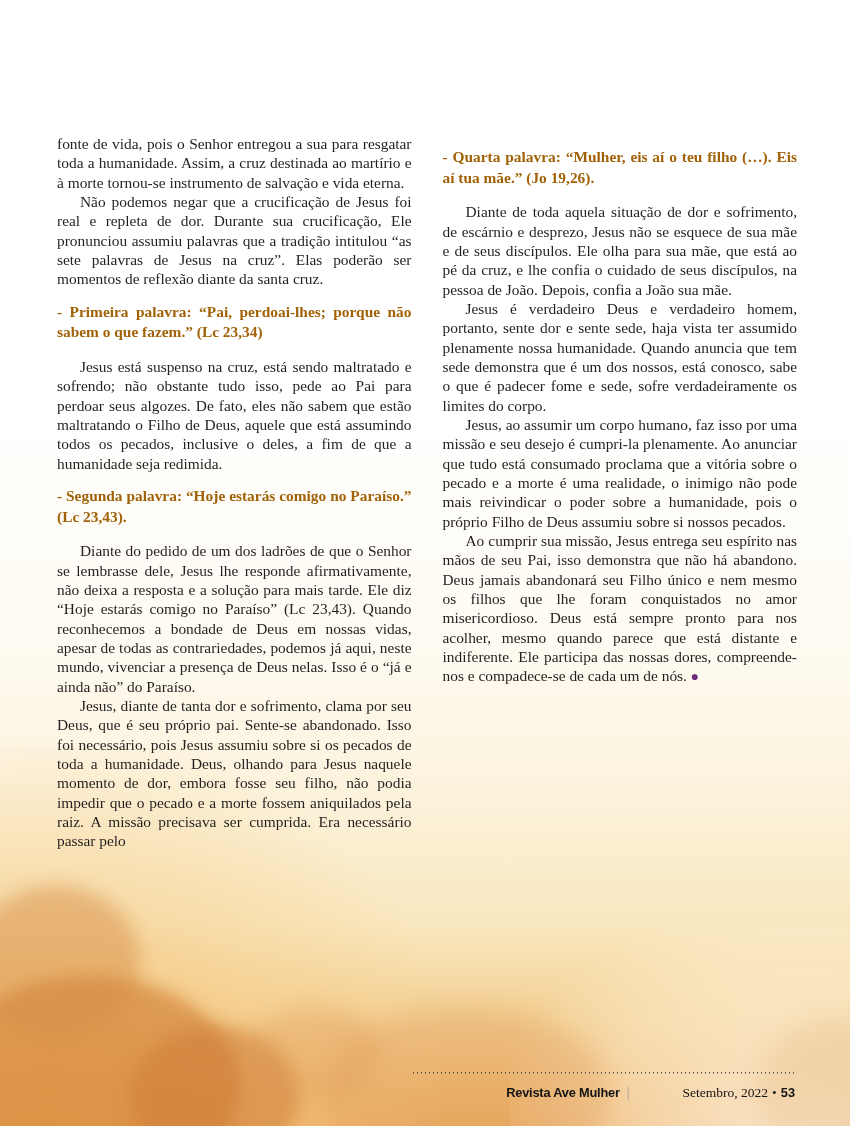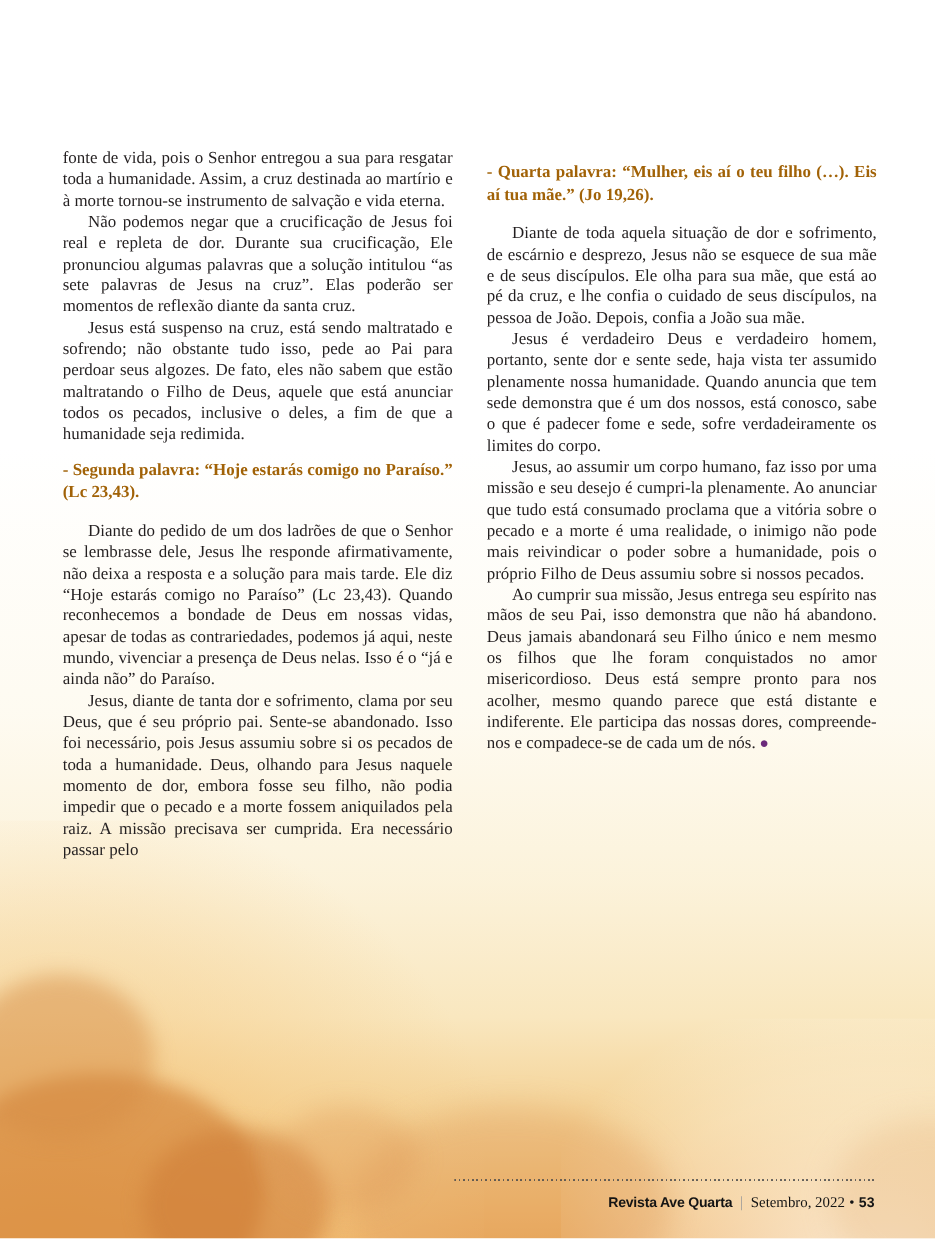--- a/index.html
+++ b/index.html
@@ -70,21 +70,21 @@
     height:2px;
     background-image:repeating-linear-gradient(to right,#4c4c4c 0 1.5px,transparent 1.5px 4px);
     background-size:100% 1.5px;background-repeat:no-repeat;background-position:top left;
   }
   .footer-text{
     margin-top:11px;text-align:right;font-size:13.5px;color:#141414;
     white-space:nowrap;
   }
   .mag-name{font-family:"Liberation Sans", sans-serif;font-weight:bold;font-size:12.8px;letter-spacing:-0.2px;}
   .sep{color:#9a9a9a;margin:0 7px;font-weight:normal;font-size:14px;}
-  .issue{font-family:"Liberation Serif", serif;}
+  .issue{font-family:"Liberation Serif", serif;margin-left:46px;}
   .dot-sep{margin:0 4px;}
   .page-num{font-family:"Liberation Sans", sans-serif;font-weight:bold;font-size:12.8px;margin-top:14px;}
 </style>
 </head>
 <body>
 
 <div class="page">
 
   <div class="photo">
     <div class="left-glow"></div>
@@ -93,35 +93,36 @@
     <div class="tree t2"></div>
     <div class="tree t3"></div>
     <div class="tree t4"></div>
     <div class="tree t5"></div>
     <div class="tree t6"></div>
   </div>
 
   <div class="content">
     <div class="column">
         <p class="body-para">fonte de vida, pois o Senhor entregou a sua para resgatar toda a humanidade. Assim, a cruz destinada ao martírio e à morte tornou-se instrumento de salvação e vida eterna.</p>
-        <p class="body-para indent">Não podemos negar que a crucificação de Jesus foi real e repleta de dor. Durante sua crucificação, Ele pronunciou algumas palavras que a solução intitulou “as sete palavras de Jesus na cruz”. Elas poderão ser momentos de reflexão diante da santa cruz.</p>
-        <p class="body-para indent">Jesus está suspenso na cruz, está sendo maltratado e sofrendo; não obstante tudo isso, pede ao Pai para perdoar seus algozes. De fato, eles não sabem que estão maltratando o Filho de Deus, aquele que está anunciar todos os pecados, inclusive o deles, a fim de que a humanidade seja redimida.</p>
+        <p class="body-para indent">Não podemos negar que a crucificação de Jesus foi real e repleta de dor. Durante sua crucificação, Ele pronunciou assumiu palavras que a tradição intitulou “as sete palavras de Jesus na cruz”. Elas poderão ser momentos de reflexão diante da santa cruz.</p>
+        <h3 class="heading">- Primeira palavra: “Pai, perdoai-lhes; porque não sabem o que fazem.” (Lc 23,34)</h3>
+        <p class="body-para indent">Jesus está suspenso na cruz, está sendo maltratado e sofrendo; não obstante tudo isso, pede ao Pai para perdoar seus algozes. De fato, eles não sabem que estão maltratando o Filho de Deus, aquele que está assumindo todos os pecados, inclusive o deles, a fim de que a humanidade seja redimida.</p>
         <h3 class="heading">- Segunda palavra: “Hoje estarás comigo no Paraíso.” (Lc 23,43).</h3>
         <p class="body-para indent">Diante do pedido de um dos ladrões de que o Senhor se lembrasse dele, Jesus lhe responde afirmativamente, não deixa a resposta e a solução para mais tarde. Ele diz “Hoje estarás comigo no Paraíso” (Lc 23,43). Quando reconhecemos a bondade de Deus em nossas vidas, apesar de todas as contrariedades, podemos já aqui, neste mundo, vivenciar a presença de Deus nelas. Isso é o “já e ainda não” do Paraíso.</p>
         <p class="body-para indent">Jesus, diante de tanta dor e sofrimento, clama por seu Deus, que é seu próprio pai. Sente-se abandonado. Isso foi necessário, pois Jesus assumiu sobre si os pecados de toda a humanidade. Deus, olhando para Jesus naquele momento de dor, embora fosse seu filho, não podia impedir que o pecado e a morte fossem aniquilados pela raiz. A missão precisava ser cumprida. Era necessário passar pelo</p>
       </div>
     <div class="column">
         <h3 class="heading">- Quarta palavra: “Mulher, eis aí o teu filho (…). Eis aí tua mãe.” (Jo 19,26).</h3>
         <p class="body-para indent">Diante de toda aquela situação de dor e sofrimento, de escárnio e desprezo, Jesus não se esquece de sua mãe e de seus discípulos. Ele olha para sua mãe, que está ao pé da cruz, e lhe confia o cuidado de seus discípulos, na pessoa de João. Depois, confia a João sua mãe.</p>
         <p class="body-para indent">Jesus é verdadeiro Deus e verdadeiro homem, portanto, sente dor e sente sede, haja vista ter assumido plenamente nossa humanidade. Quando anuncia que tem sede demonstra que é um dos nossos, está conosco, sabe o que é padecer fome e sede, sofre verdadeiramente os limites do corpo.</p>
         <p class="body-para indent">Jesus, ao assumir um corpo humano, faz isso por uma missão e seu desejo é cumpri-la plenamente. Ao anunciar que tudo está consumado proclama que a vitória sobre o pecado e a morte é uma realidade, o inimigo não pode mais reivindicar o poder sobre a humanidade, pois o próprio Filho de Deus assumiu sobre si nossos pecados.</p>
         <p class="body-para indent">Ao cumprir sua missão, Jesus entrega seu espírito nas mãos de seu Pai, isso demonstra que não há abandono. Deus jamais abandonará seu Filho único e nem mesmo os filhos que lhe foram conquistados no amor misericordioso. Deus está sempre pronto para nos acolher, mesmo quando parece que está distante e indiferente. Ele participa das nossas dores, compreende-nos e compadece-se de cada um de nós.<span class="end-mark"> ●</span></p>
       </div>
   </div>
 
   <div class="footer">
     <div class="footer-rule"></div>
     <div class="footer-text">
-      <span class="mag-name">Revista Ave Quarta</span><span class="sep">|</span><span class="issue">Setembro, 2022</span><span class="issue dot-sep">•</span><span class="page-num">53</span>
+      <span class="mag-name">Revista Ave Mulher</span><span class="sep">|</span><span class="issue">Setembro, 2022</span><span class="issue dot-sep">•</span><span class="page-num">53</span>
     </div>
   </div>
 
 </div>
 
 </body></html>

